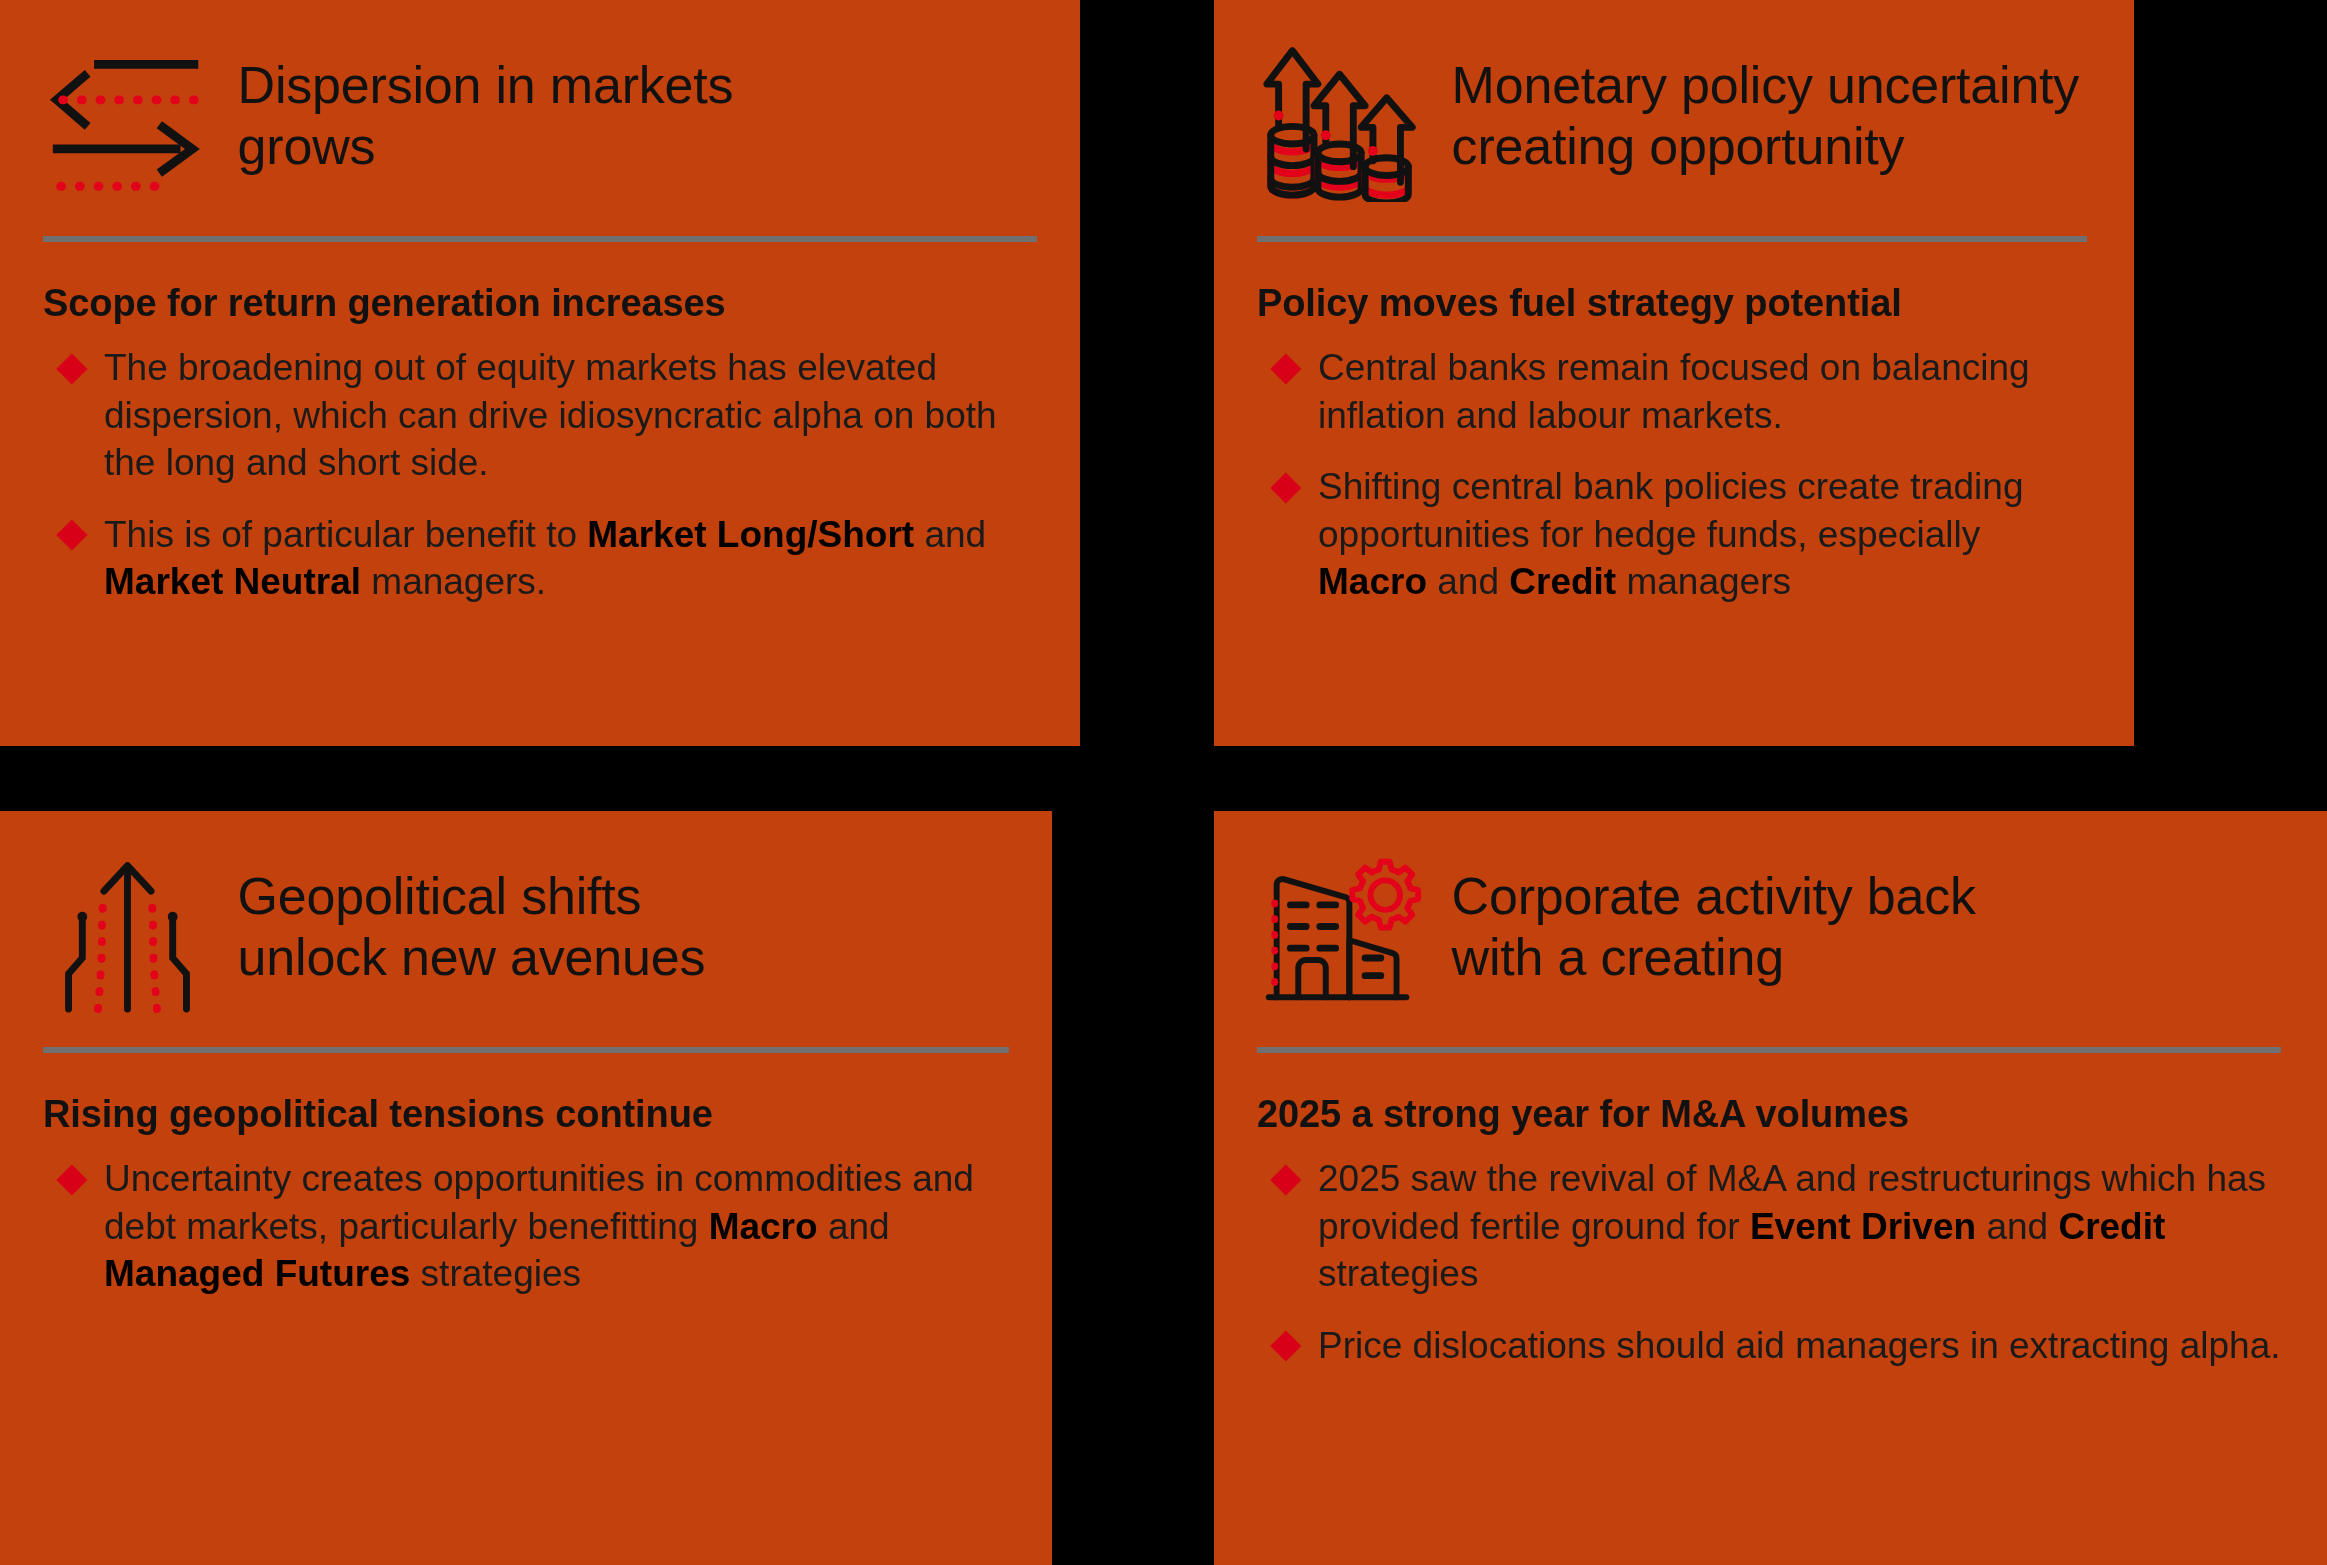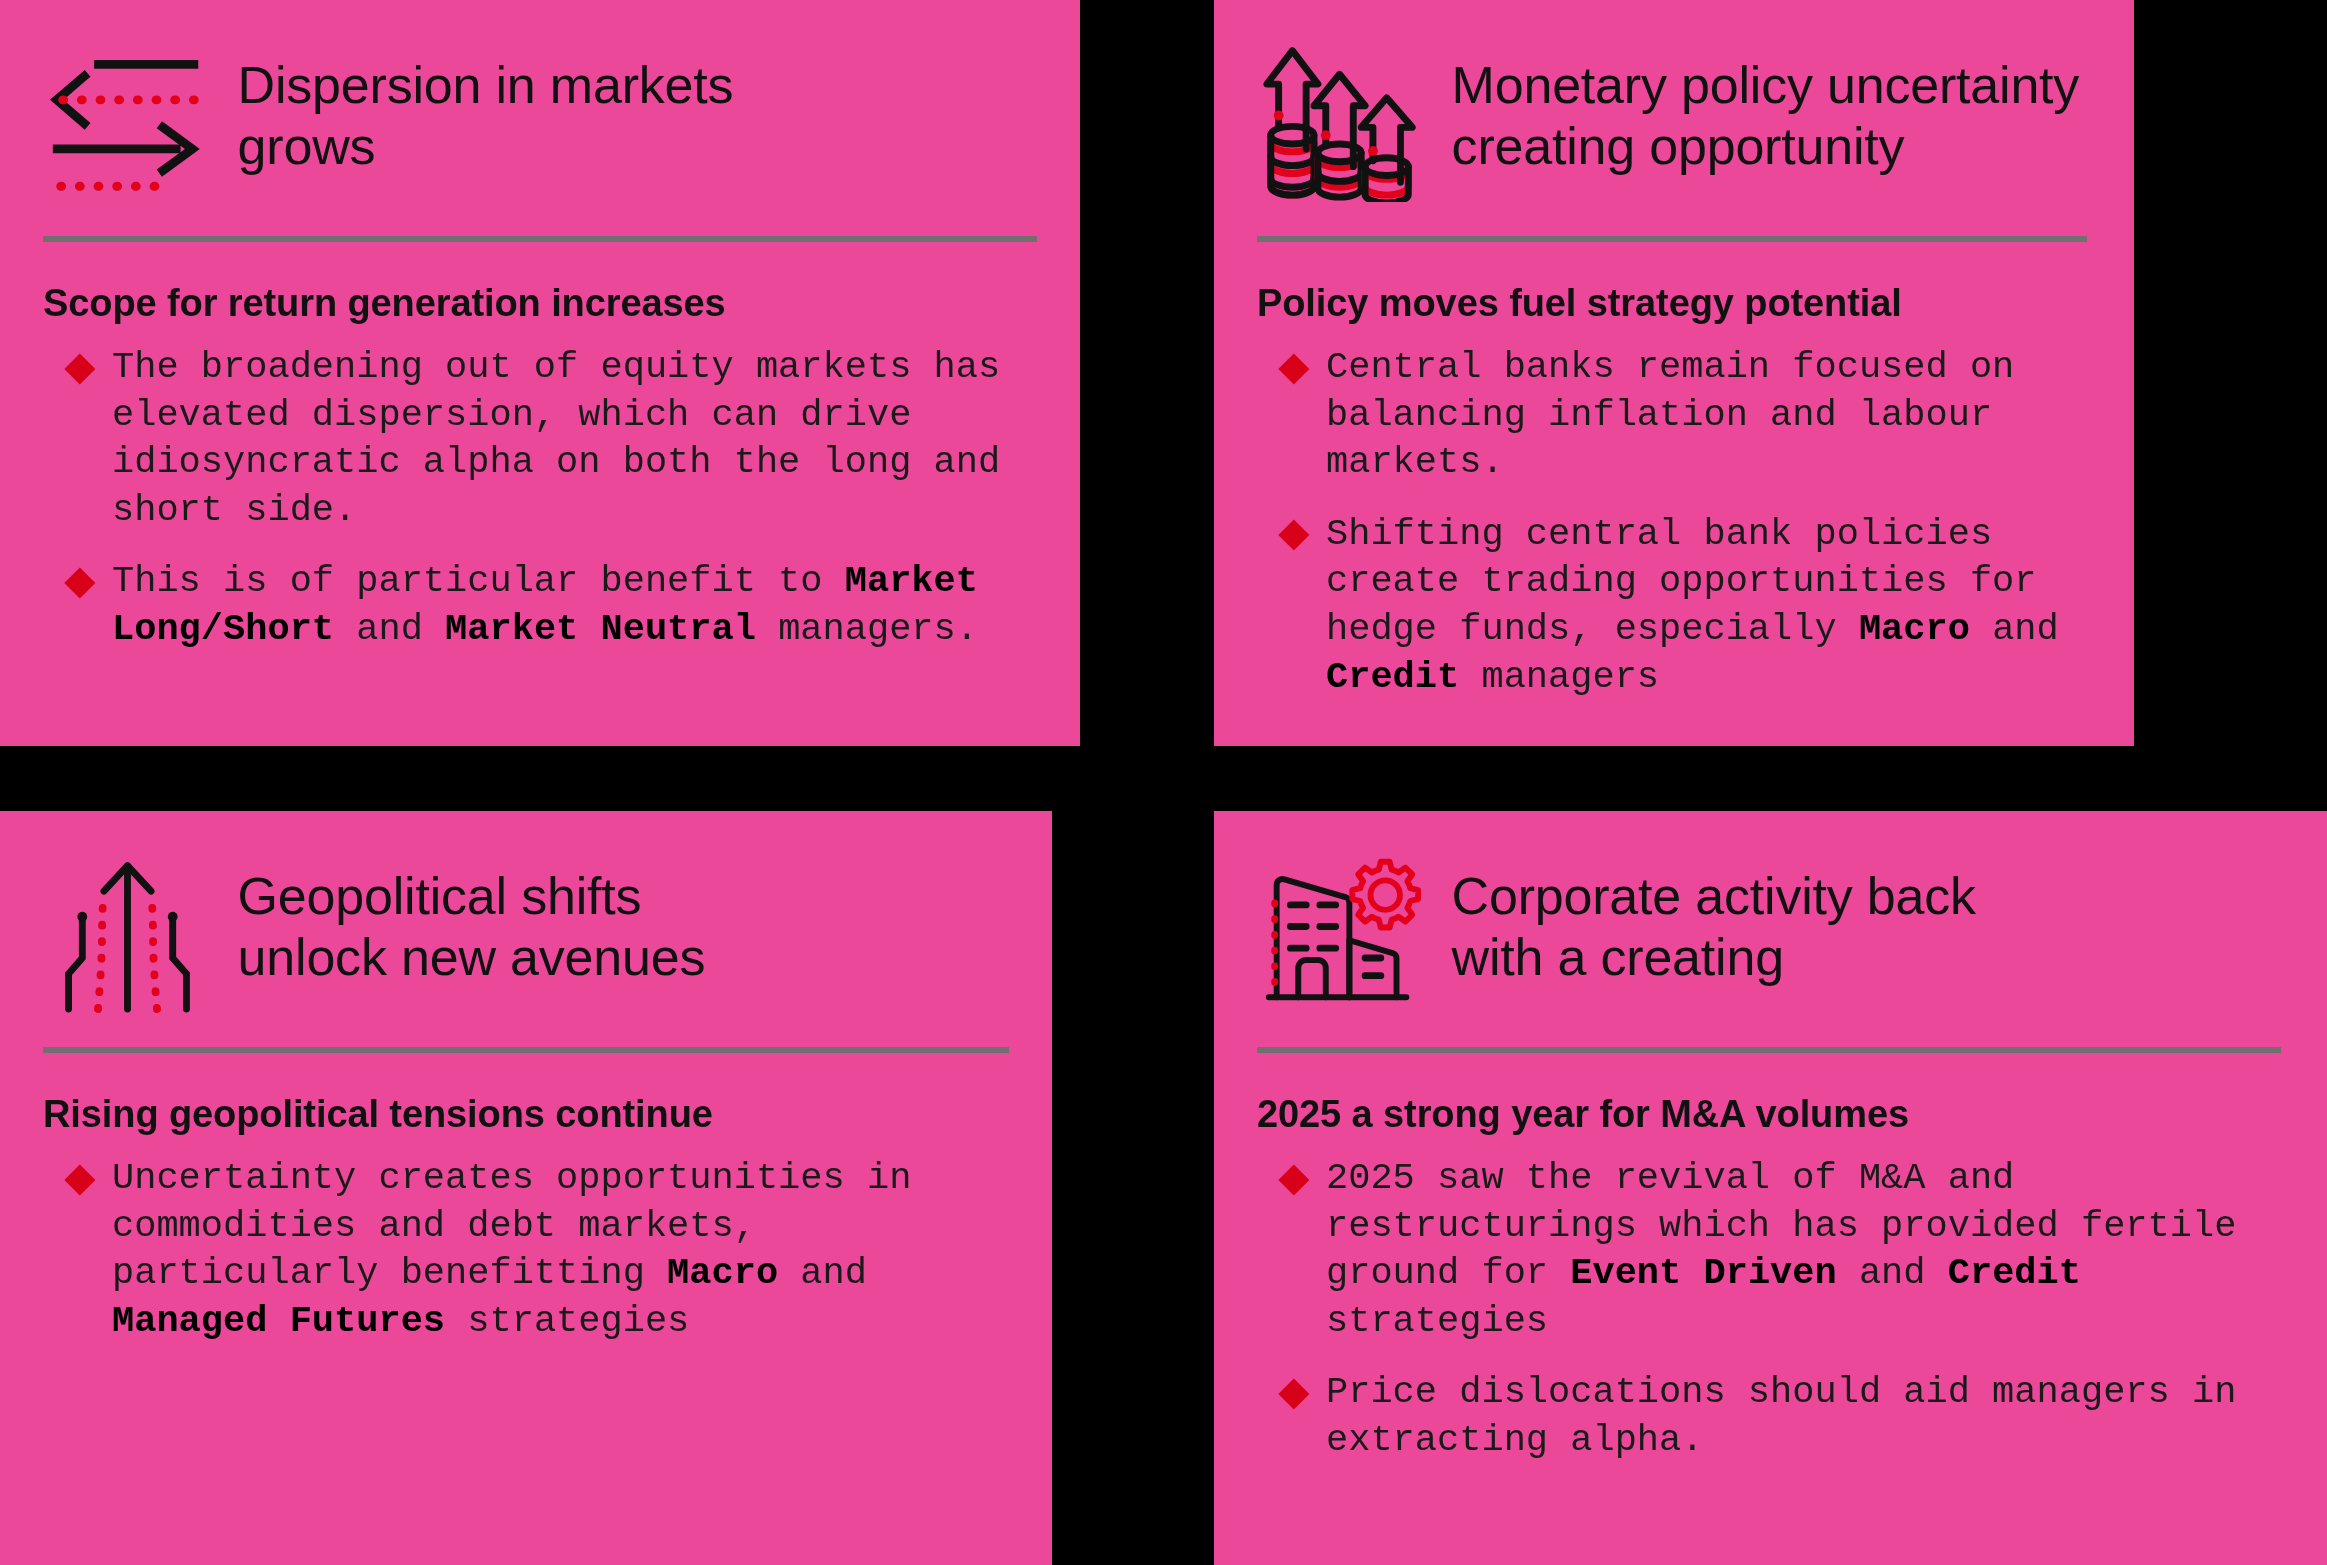--- a/index.html
+++ b/index.html
@@ -16,21 +16,21 @@
 
   .board {
     position: relative;
     width: 2328px;
     height: 1565px;
     background: #000000;
   }
 
   .panel {
     position: absolute;
-    background: #ec4899;
+    background: #c2410c;
     box-sizing: border-box;
     padding: 33px 43px 19.7px 43px;
     overflow: hidden;
   }
 
   
   .panel-tl { left: 0px;    top: 0px;    width: 1080px; height: 746px; }
   .panel-tr { left: 1214px; top: 0px;    width: 920px; height: 746px; }
   .panel-bl { left: 0px;    top: 811px;  width: 1052px; height: 755px; }
   .panel-br { left: 1214px; top: 811px;  width: 1114px; height: 755px; }
@@ -75,23 +75,22 @@
     font-size: 38px;
     font-weight: 700;
     color: #111111;
     line-height: 1.2;
     margin: 0 0 17.7px 0;
     letter-spacing: -0.1px;
   }
 
   ul.bullets {
     list-style: none;
-    margin: 12px;
+    margin: 4px;
     padding: 0;
-    font-family: Liberation Mono, monospace;
   }
   ul.bullets > li {
     position: relative;
     padding-left: 57px;
     margin-bottom: 23.6px;
     font-size: 37px;
     line-height: 1.29;
     color: #1a1a1a;
     font-weight: 400;
   }

